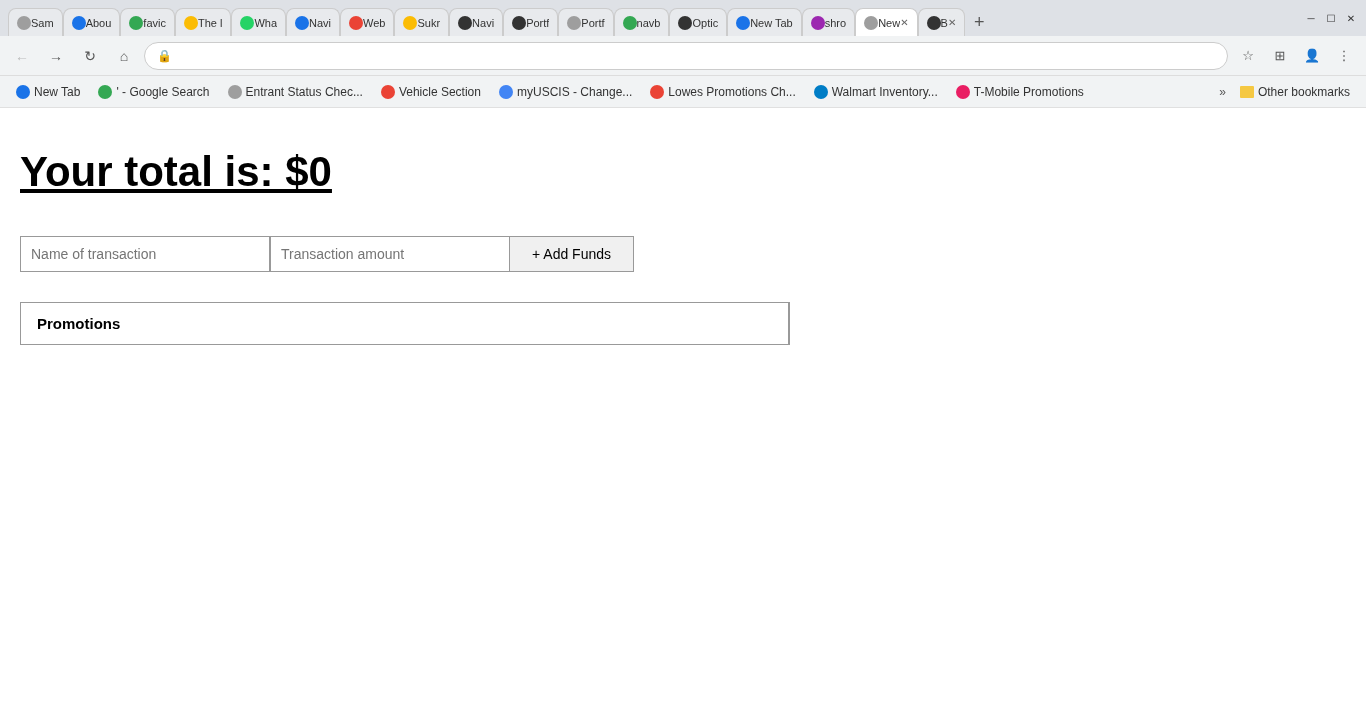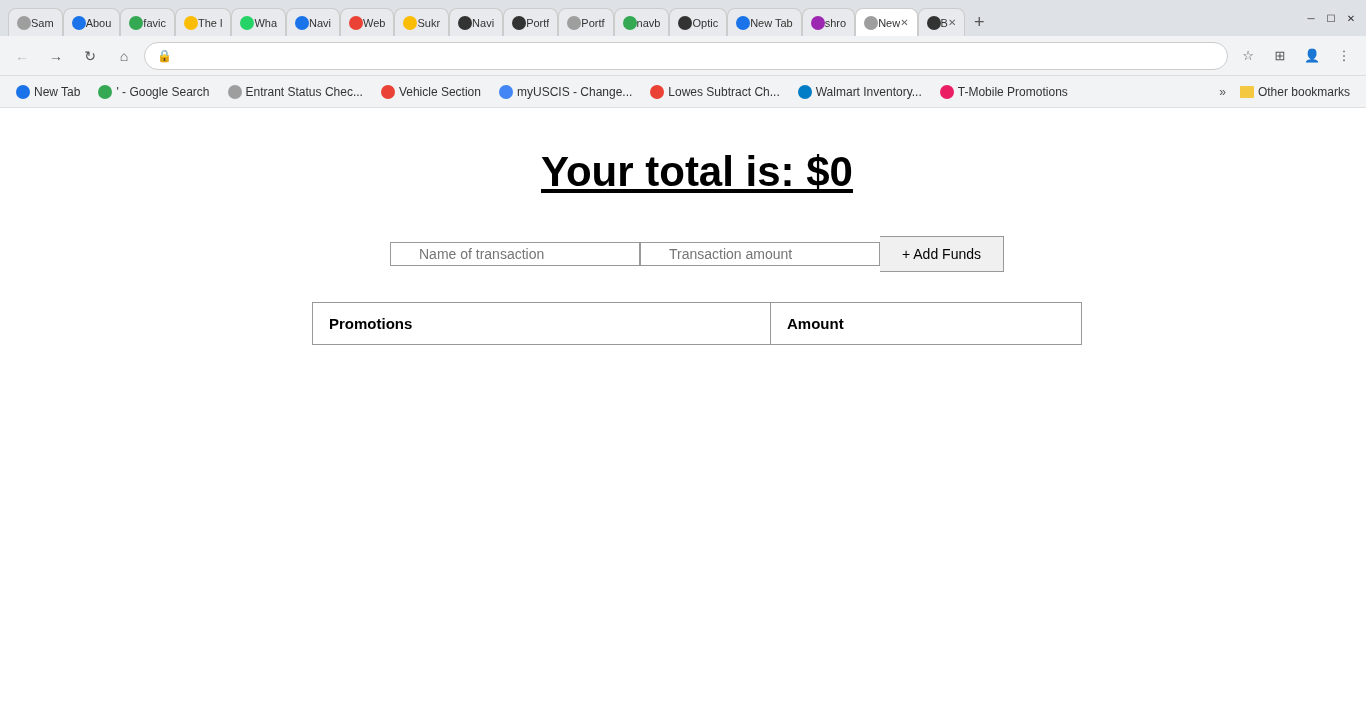--- a/index.html
+++ b/index.html
@@ -106,44 +106,42 @@
     .bookmark-favicon { width: 14px; height: 14px; flex-shrink: 0; }
     .bookmarks-more { margin-left: auto; font-size: 12px; color: #555; cursor: pointer; padding: 0 4px; }
     .bookmarks-folder { background: #f5c842; width: 14px; height: 12px; border-radius: 1px; }
 
     
     .page-content {
       flex: 1;
       background: #fff;
       display: flex;
       flex-direction: column;
-      align-items: center;
       padding: 40px 20px 20px;
       overflow: auto;
-      margin-left: 28px;
     }
 
     .page-title {
       font-size: 42px;
       font-weight: bold;
       text-decoration: underline;
       margin-bottom: 40px;
       color: #000;
     }
 
     .form-row {
       display: flex;
       gap: 0;
       align-items: center;
       margin-bottom: 30px;
     }
 
     .form-input {
-      height: 24px;
-      padding: 0 28px;
+      height: 36px;
+      padding: 0 10px;
       border: 1px solid #999;
       font-size: 14px;
       color: #aaa;
       outline: none;
     }
 
     .input-name { width: 250px; }
     .input-amount { width: 240px; }
 
     .btn {
@@ -311,21 +309,21 @@
     <div class="bookmark-item">
       <div class="bookmark-favicon" style="background:#ea4335;width:14px;height:14px;border-radius:50%;"></div>
       <span>Vehicle Section</span>
     </div>
     <div class="bookmark-item">
       <div class="bookmark-favicon" style="background:#4285f4;width:14px;height:14px;border-radius:50%;"></div>
       <span>myUSCIS - Change...</span>
     </div>
     <div class="bookmark-item">
       <div class="bookmark-favicon" style="background:#ea4335;width:14px;height:14px;border-radius:50%;"></div>
-      <span>Lowes Subtract Ch...</span>
+      <span>Lowes Promotions Ch...</span>
     </div>
     <div class="bookmark-item">
       <div class="bookmark-favicon" style="background:#007dc6;width:14px;height:14px;border-radius:50%;"></div>
       <span>Walmart Inventory...</span>
     </div>
     <div class="bookmark-item">
       <div class="bookmark-favicon" style="background:#e91e63;width:14px;height:14px;border-radius:50%;"></div>
       <span>T-Mobile Promotions</span>
     </div>
     <div class="bookmarks-more">»</div>
@@ -341,18 +339,17 @@
 
     <div class="form-row">
       <input class="form-input input-name" type="text" placeholder="Name of transaction" style="">
       <input class="form-input input-amount" type="text" placeholder="Transaction amount" style="">
       <button class="btn btn-add">+ Add Funds</button>
     </div>
 
     <div class="table-container">
       <div class="table-header">
         <div class="th-transaction">Promotions</div>
-        <div class="th-amount">Amount</div>
       </div>
     </div>
 
   </div>
 </div>
 
 </body></html>

